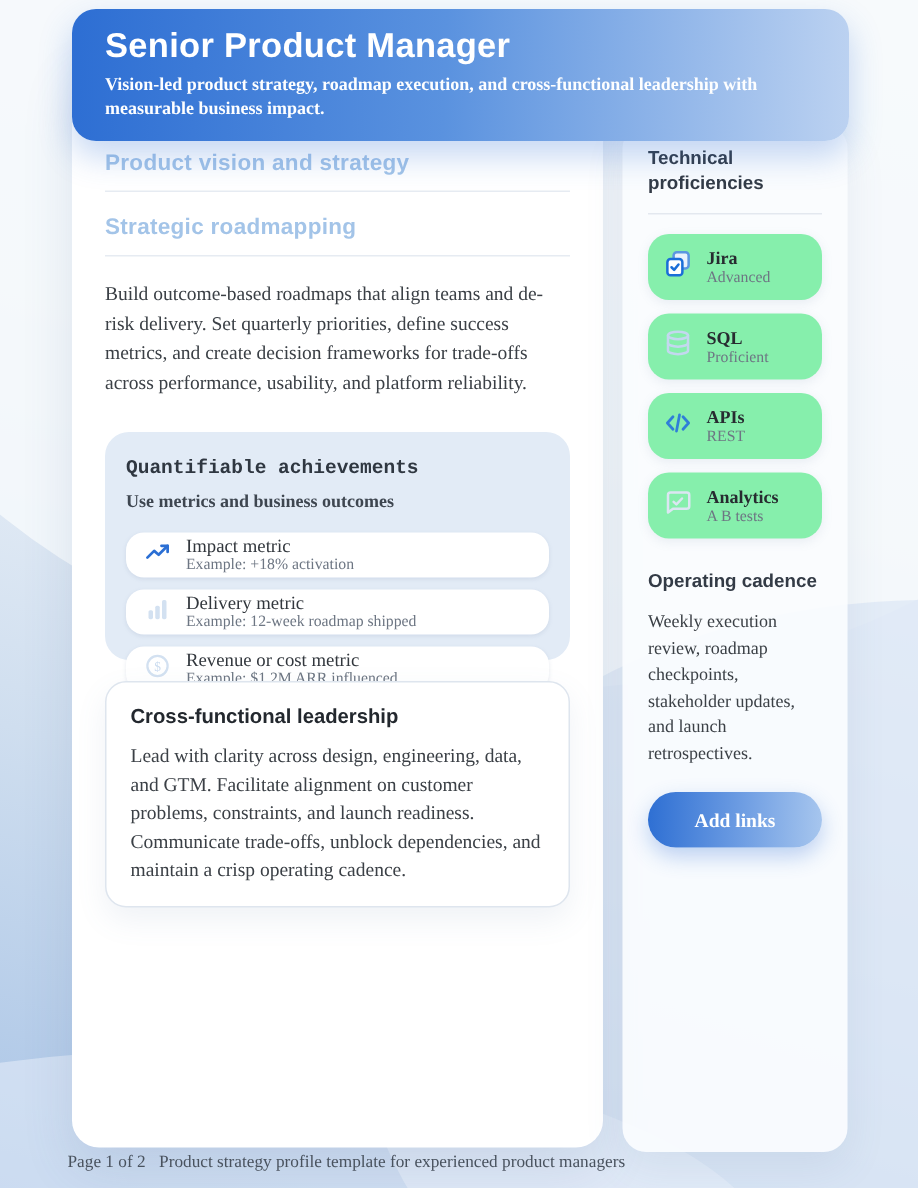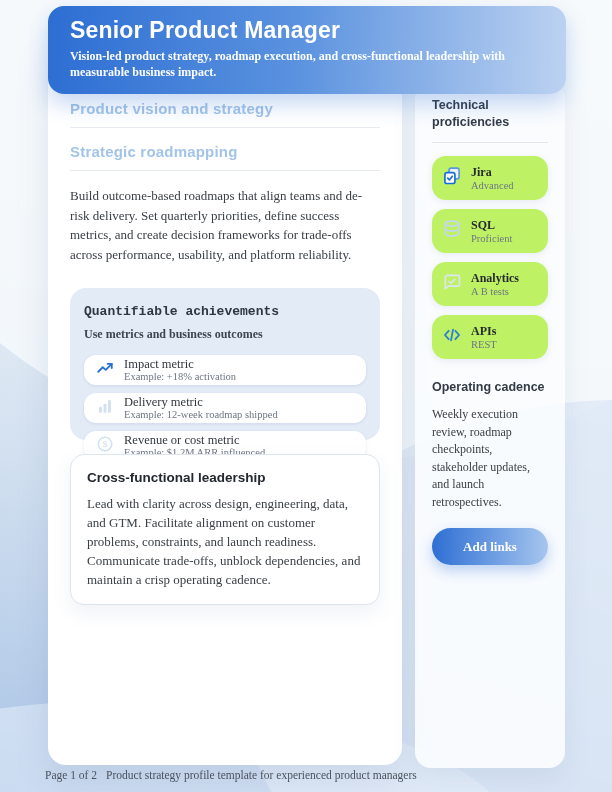--- a/index.html
+++ b/index.html
@@ -73,21 +73,21 @@
 
   
   .sidebar {
     position:absolute; left:415px; top:83px; width:150px; height:685px;
     background:rgba(250,252,254,.93); border-radius:16px; z-index:2;
     padding:14px 17px; box-shadow:0 10px 26px rgba(90,120,160,.10);
   }
   .sb-heading { font-size:12.5px; font-weight:bold; color:#333b46; line-height:17px; }
   .sb-divider { border:none; border-top:1px solid #e3e8ef; margin:11px 0 13px 0; }
   .skill-card {
-    background:#bef264; border-radius:14px; height:44px; margin-bottom:9px;
+    background:#86efac; border-radius:14px; height:44px; margin-bottom:9px;
     display:flex; align-items:center; gap:9px; padding:0 10px;
     box-shadow:0 2px 7px rgba(120,140,170,.14);
   }
   .skill-text { display:flex; flex-direction:column; }
   .skill-name { font-family:"Liberation Serif", serif; font-weight:bold; font-size:12px; line-height:14px; color:#272b30; }
   .skill-level { font-family:"Liberation Serif", serif; font-size:10.5px; line-height:13px; color:#6d7683; }
   .cadence-heading { margin-top:20px; font-size:12.5px; font-weight:bold; color:#333b46; line-height:17px; }
   .cadence-body { margin-top:10px; font-family:"Liberation Serif", serif; font-size:12px; line-height:17.5px; color:#3b4046; width:110px; }
   .add-links-btn {
     margin-top:17px; width:116px; height:37px; border:none; cursor:pointer;
@@ -204,45 +204,45 @@
       </svg>
     </span>
     <span class="skill-text">
       <span class="skill-name">SQL</span>
       <span class="skill-level">Proficient</span>
     </span>
   </div>
 
   <div class="skill-card">
     <span>
-      <svg width="20" height="20" viewBox="0 0 24 24" fill="none" stroke="#dbe6f2" stroke-width="2" stroke-linecap="round" stroke-linejoin="round">
-        <path d="M21 15a2 2 0 0 1-2 2H8l-4 3V6a2 2 0 0 1 2-2h13a2 2 0 0 1 2 2z"></path>
-        <polyline points="8.5,11.5 10.7,13.5 15.2,8.8"></polyline>
-      </svg>
-    </span>
-    <span class="skill-text">
-      <span class="skill-name">Analytics</span>
-      <span class="skill-level">A B tests</span>
-    </span>
-  </div>
-
-  <div class="skill-card">
-    <span>
       <svg width="20" height="20" viewBox="0 0 24 24" fill="none" stroke="#2f7fd8" stroke-width="2.2" stroke-linecap="round" stroke-linejoin="round">
         <polyline points="8,7 3.5,12 8,17"></polyline>
         <polyline points="16,7 20.5,12 16,17"></polyline>
         <line x1="13.2" y1="5.5" x2="10.8" y2="18.5"></line>
       </svg>
     </span>
     <span class="skill-text">
       <span class="skill-name">APIs</span>
       <span class="skill-level">REST</span>
     </span>
   </div>
 
+  <div class="skill-card">
+    <span>
+      <svg width="20" height="20" viewBox="0 0 24 24" fill="none" stroke="#dbe6f2" stroke-width="2" stroke-linecap="round" stroke-linejoin="round">
+        <path d="M21 15a2 2 0 0 1-2 2H8l-4 3V6a2 2 0 0 1 2-2h13a2 2 0 0 1 2 2z"></path>
+        <polyline points="8.5,11.5 10.7,13.5 15.2,8.8"></polyline>
+      </svg>
+    </span>
+    <span class="skill-text">
+      <span class="skill-name">Analytics</span>
+      <span class="skill-level">A B tests</span>
+    </span>
+  </div>
+
 
   <div class="cadence-heading">Operating cadence</div>
   <p class="cadence-body">Weekly execution review, roadmap checkpoints, stakeholder updates, and launch retrospectives.</p>
 
   <button class="add-links-btn">Add links</button>
 </aside>
 
 <footer class="footer">
   <span>Page 1 of 2</span>
   <span>Product strategy profile template for experienced product managers</span>

